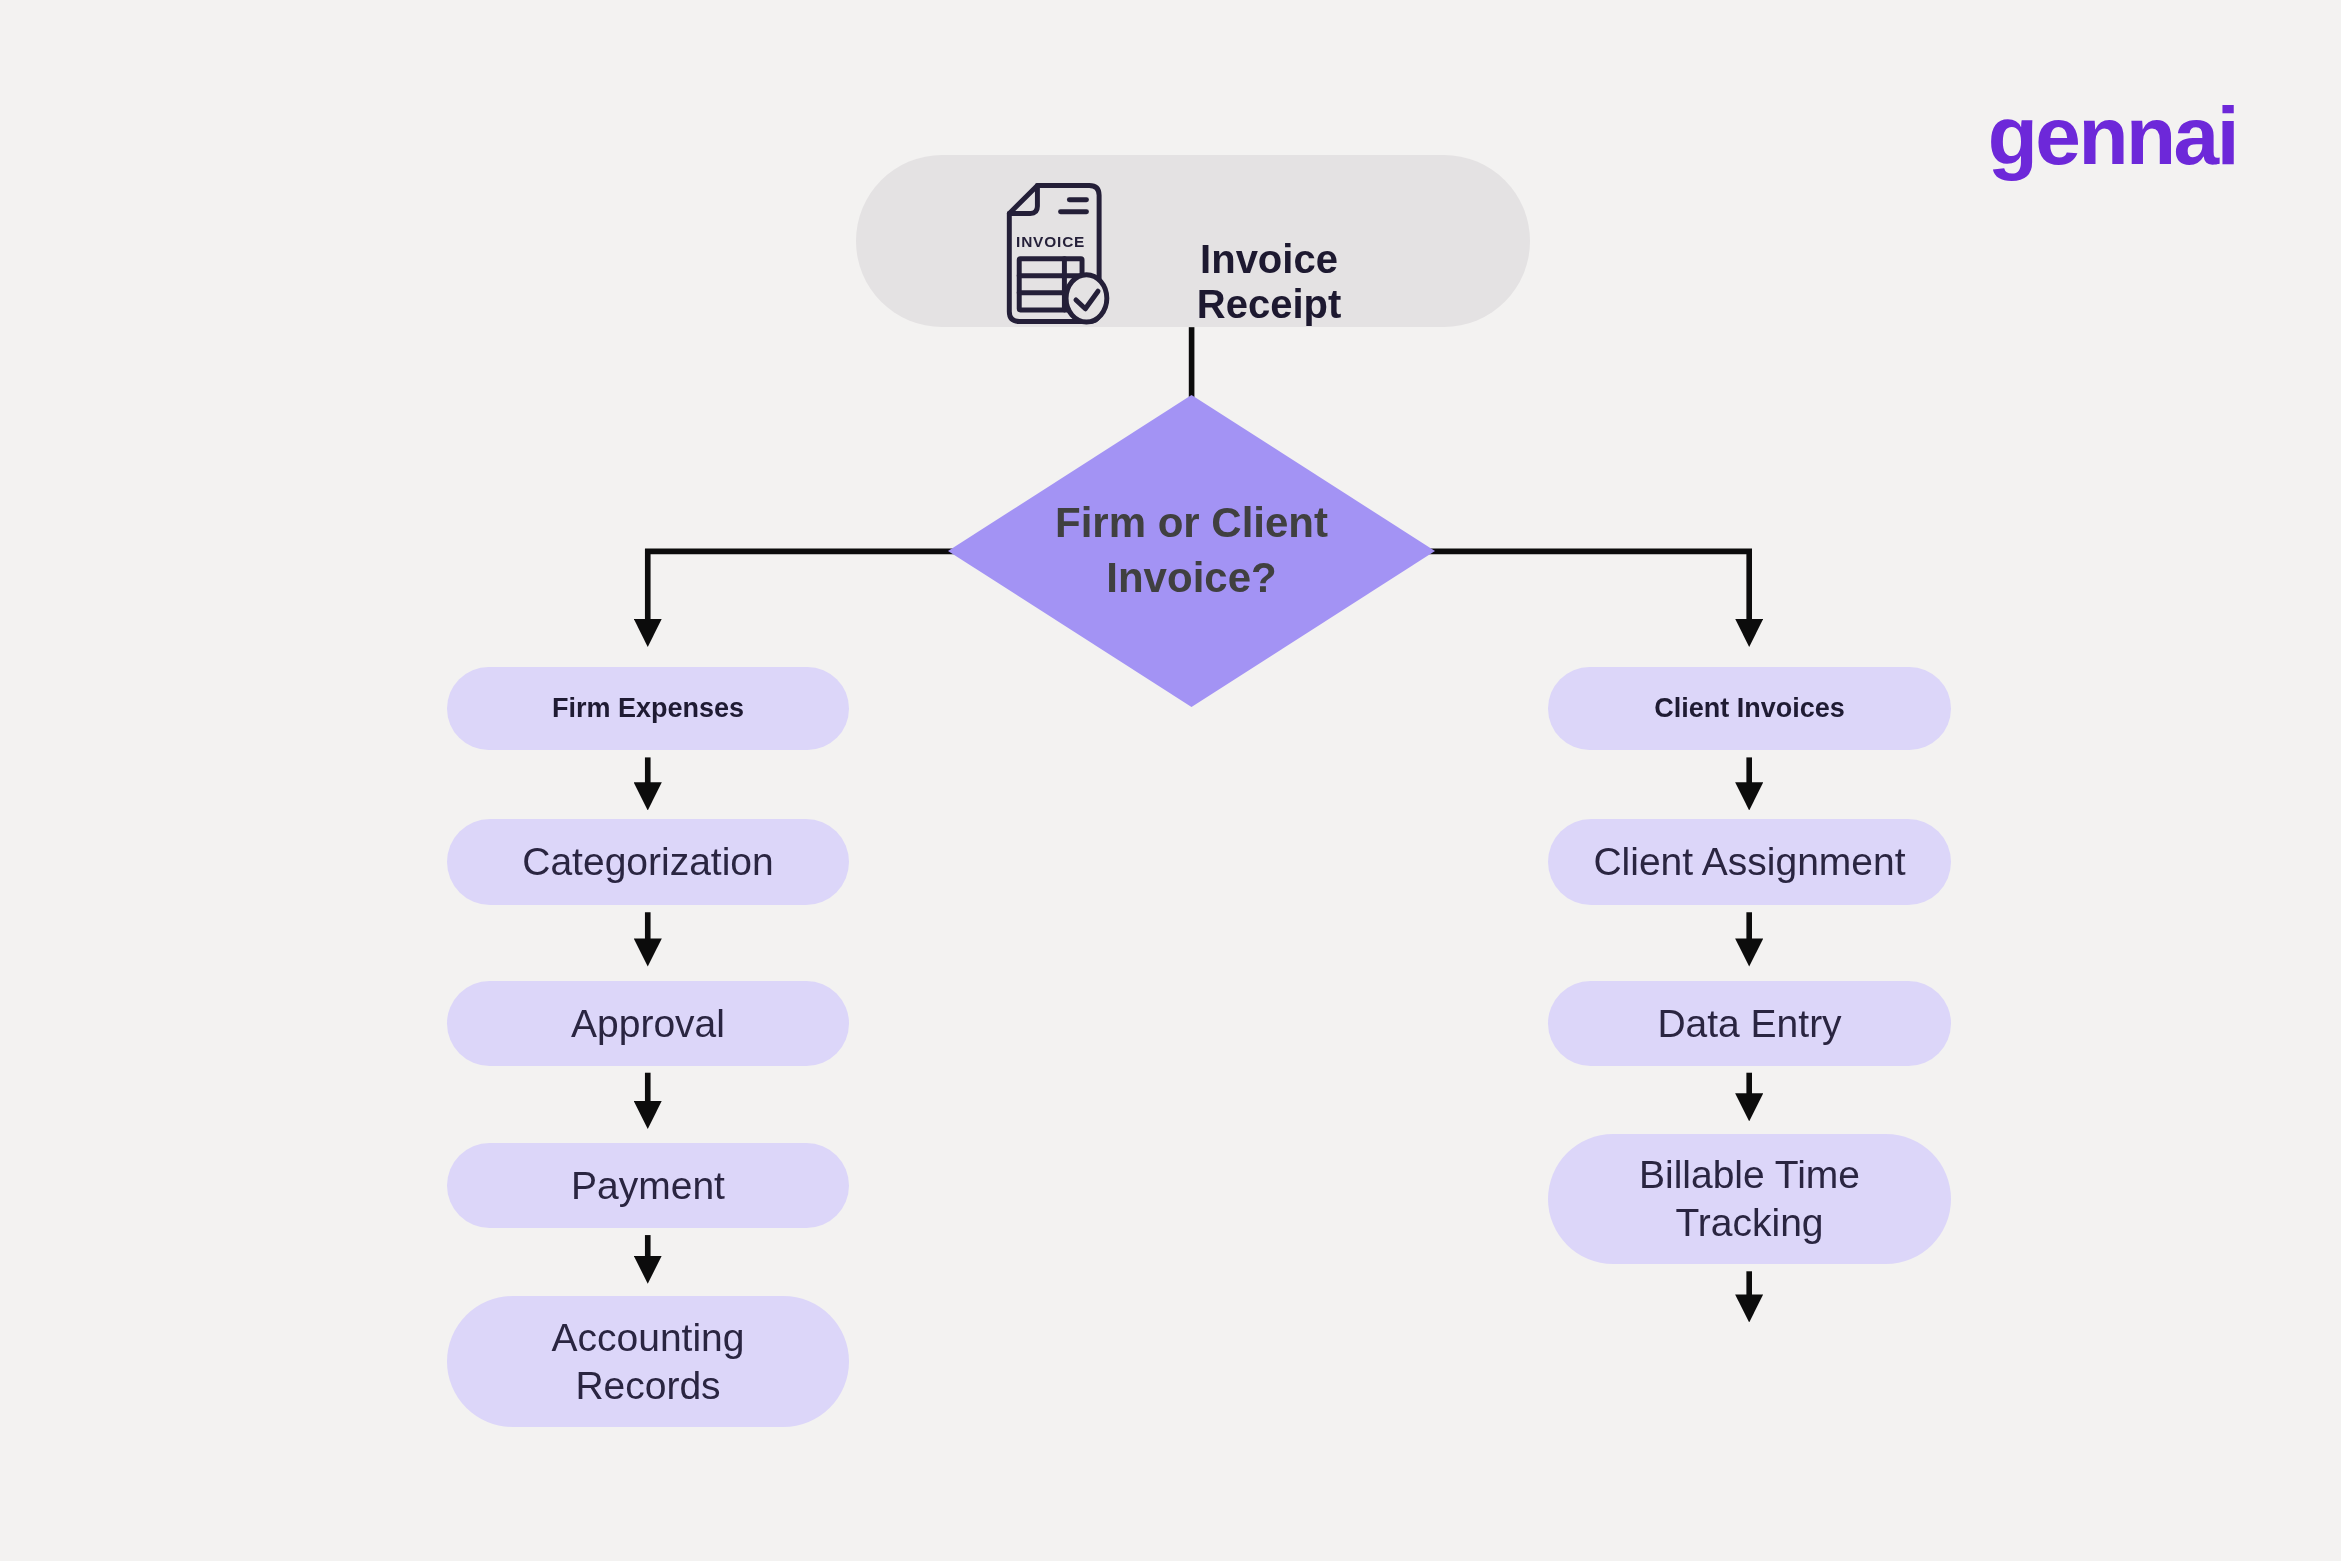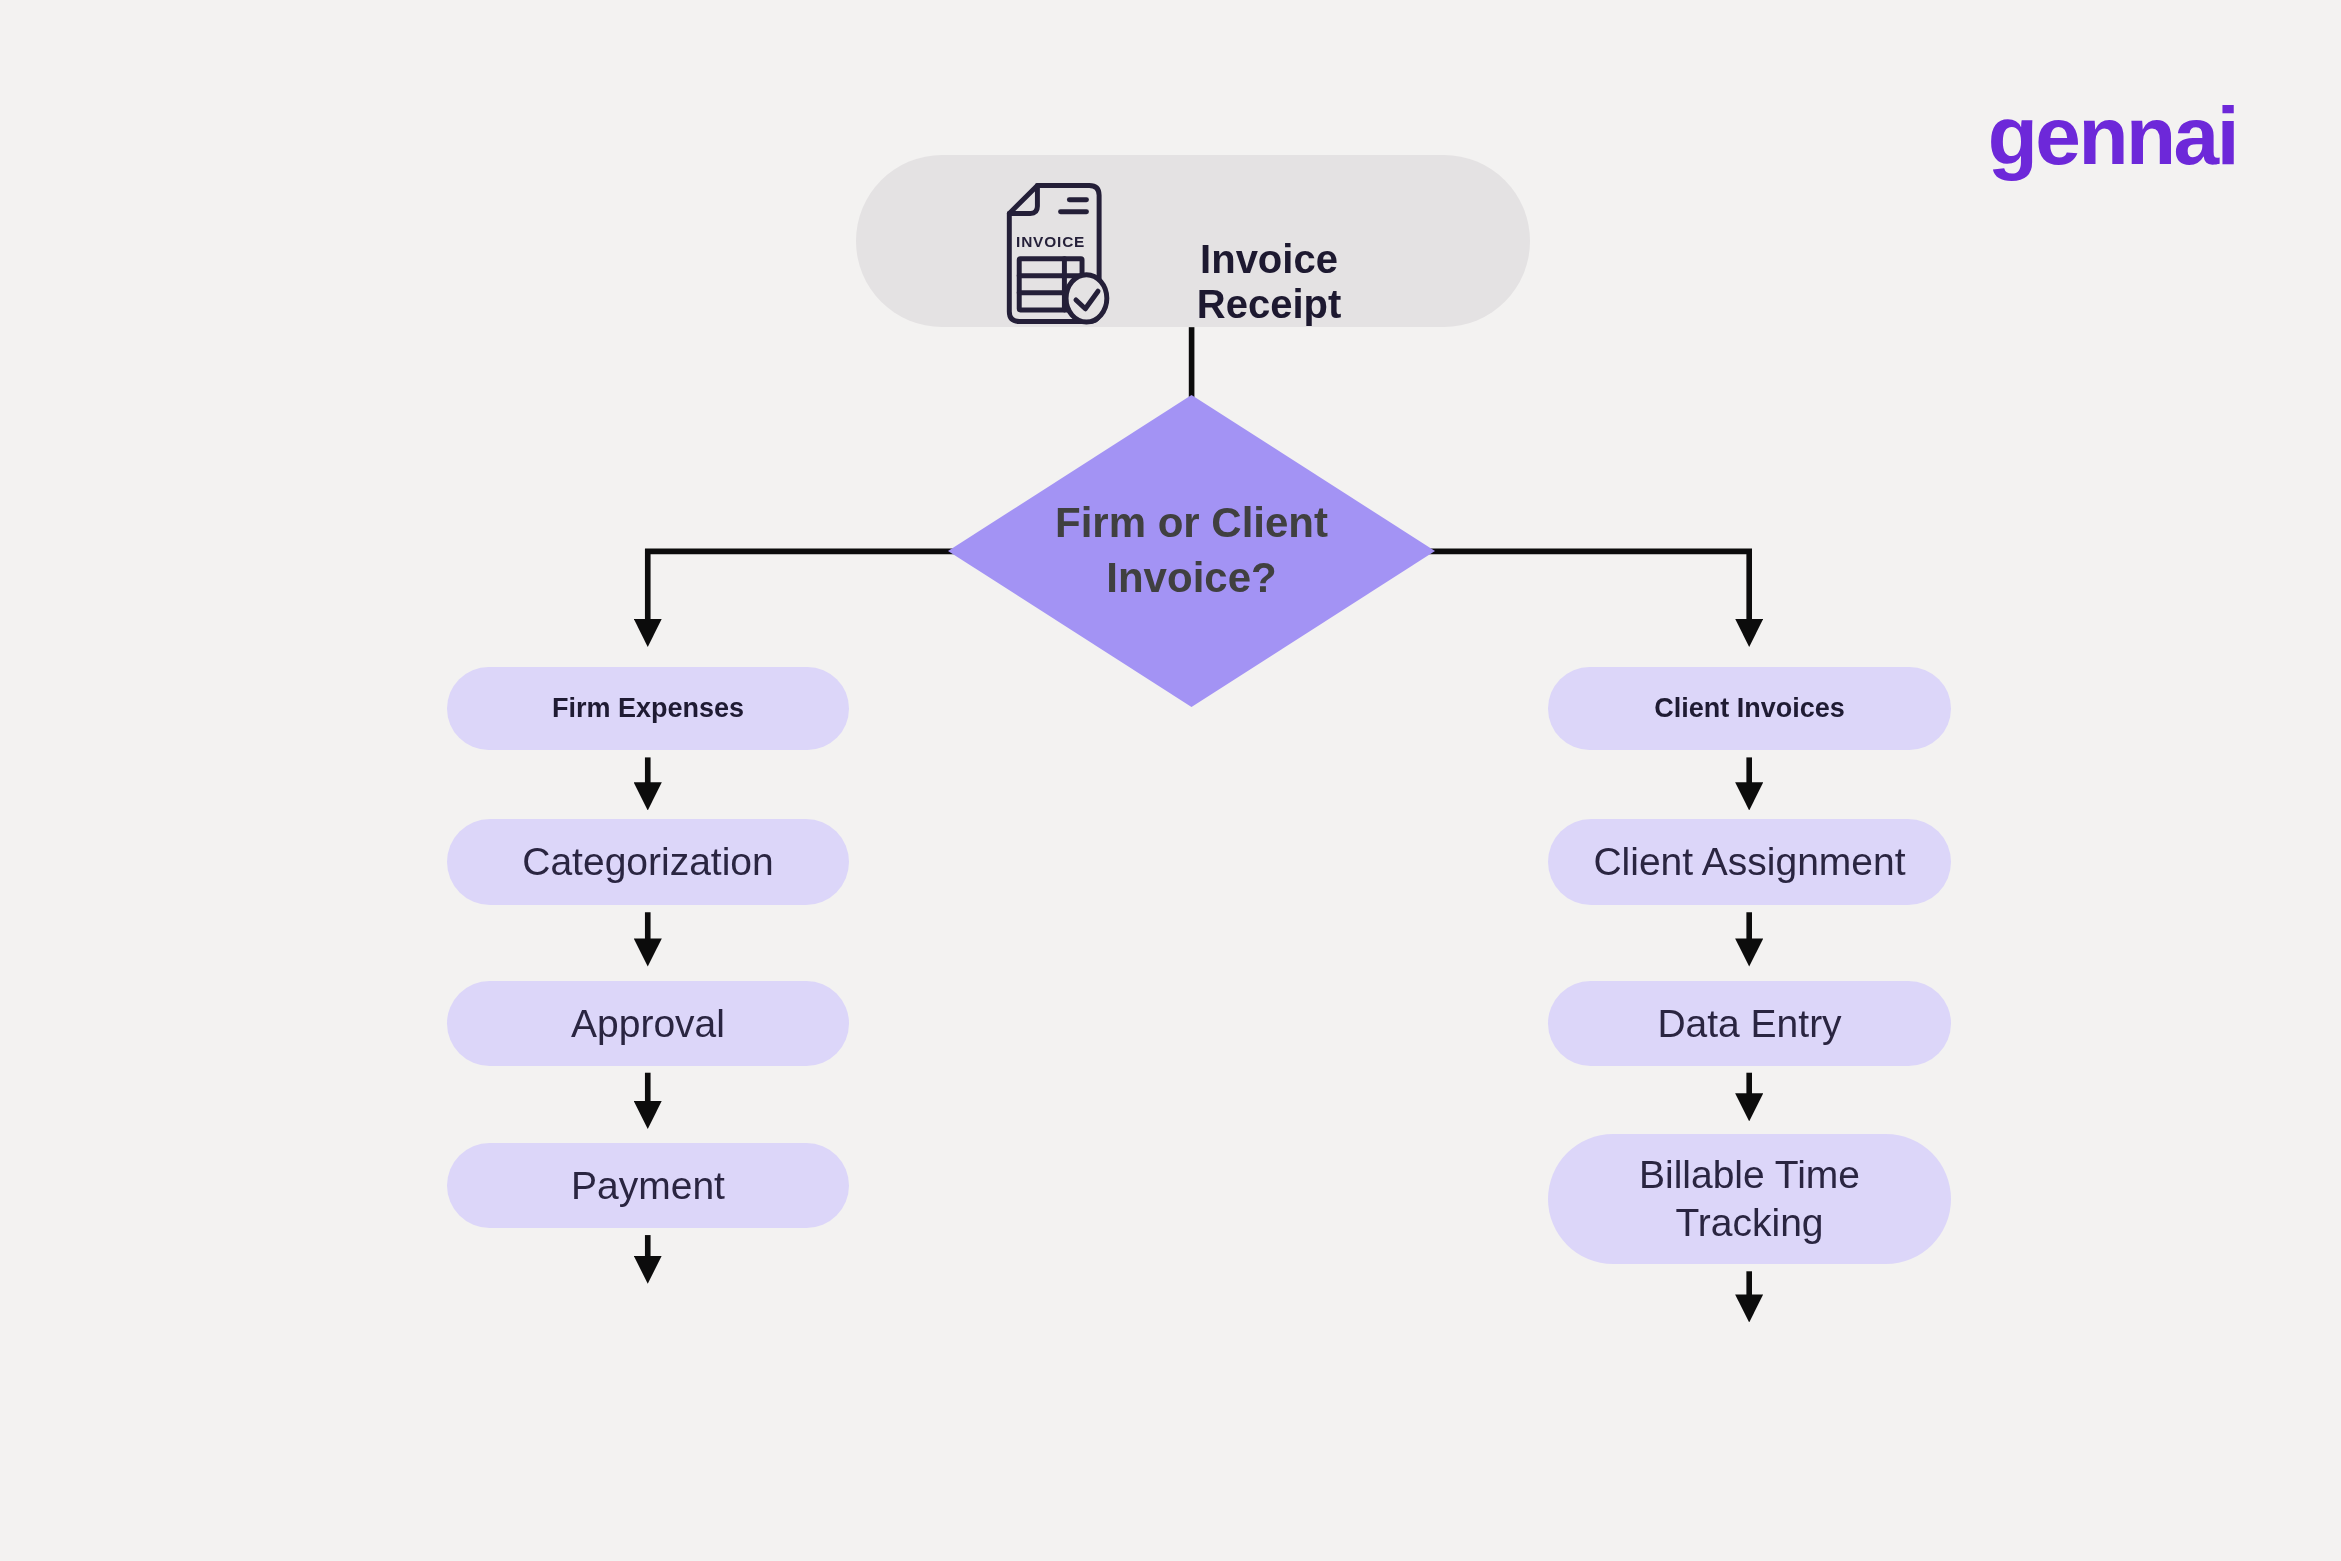--- a/index.html
+++ b/index.html
@@ -177,20 +177,23 @@
   </div>
   <div class="node l-col l2">
     <span>Categorization</span>
   </div>
   <div class="node l-col l3">
     <span>Approval</span>
   </div>
   <div class="node l-col l4">
     <span>Payment</span>
   </div>
+  <div class="node l-col l5 wrap-2">
+    <span>Accounting Records</span>
+  </div>
 
   <div class="node header r-col r1">
     <span>Client Invoices</span>
   </div>
   <div class="node r-col r2">
     <span>Client Assignment</span>
   </div>
   <div class="node r-col r3">
     <span>Data Entry</span>
   </div>

